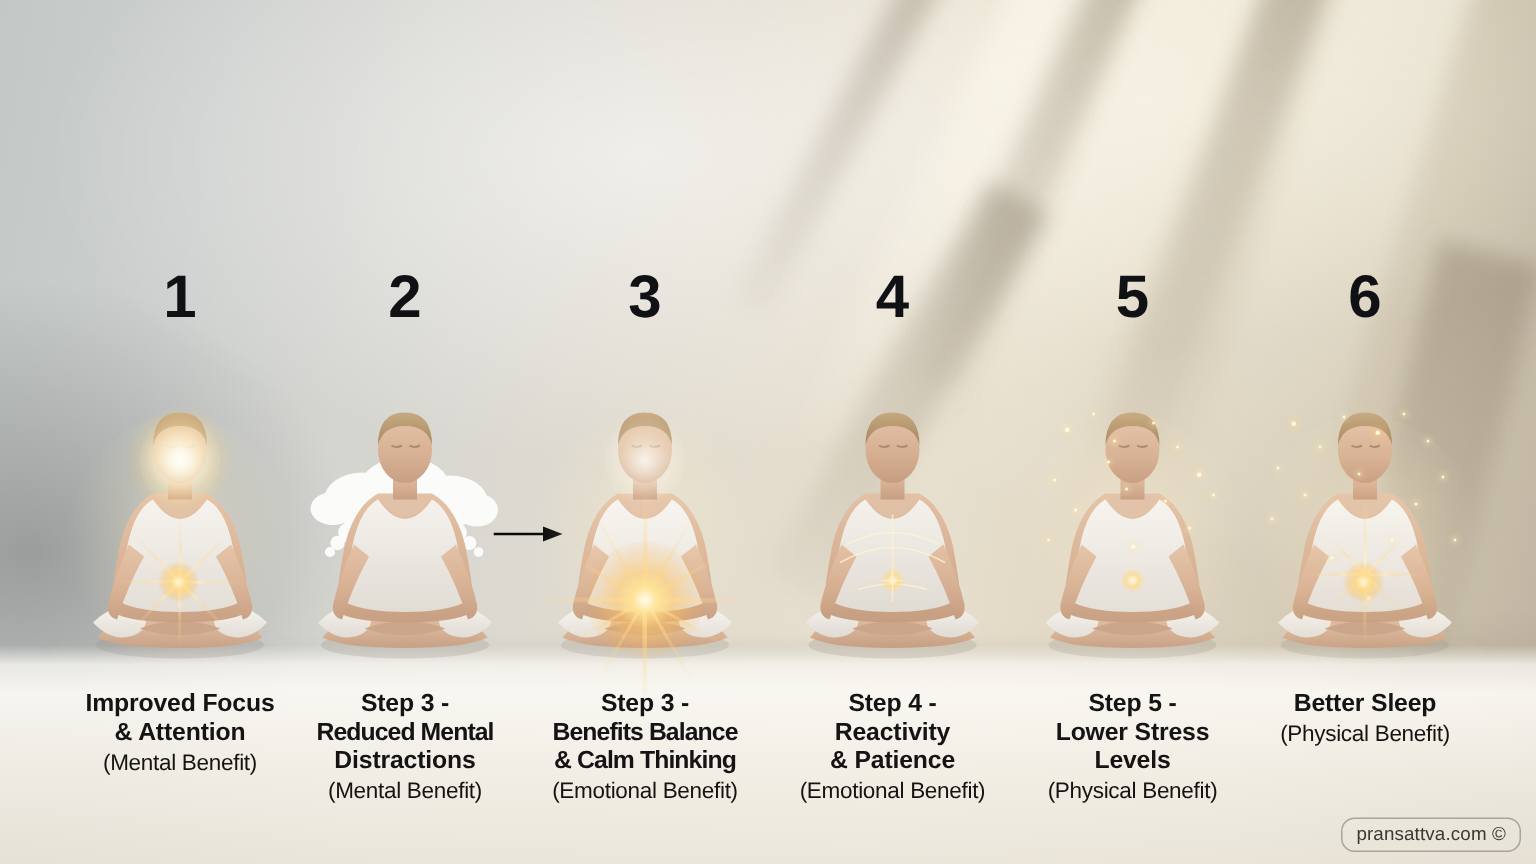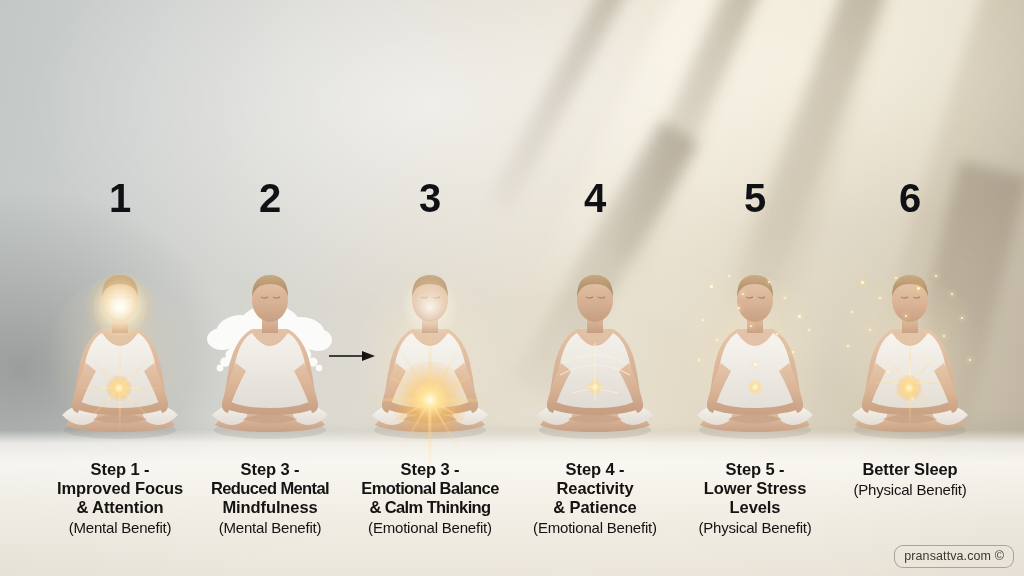--- a/index.html
+++ b/index.html
@@ -308,21 +308,20 @@
         <i style="width:44px;height:1.6px;transform:rotate(135deg)translate(0,-0.8px);"></i>
         <i style="width:44px;height:1.6px;transform:rotate(180deg)translate(0,-0.8px);"></i>
         <i style="width:44px;height:1.6px;transform:rotate(225deg)translate(0,-0.8px);"></i>
         <i style="width:44px;height:1.6px;transform:rotate(270deg)translate(0,-0.8px);"></i>
         <i style="width:44px;height:1.6px;transform:rotate(315deg)translate(0,-0.8px);"></i>
       </span>
       <span class="glow glow-chest-sm"></span>
     </div>
 
     <div class="caption">
-      <div class="cap-line">Step 1 -</div>
       <div class="cap-line">Improved Focus</div>
       <div class="cap-line">&amp; Attention</div>
       <div class="cap-note">(Mental Benefit)</div>
     </div>
   </div>
 
   <div class="col c1">
     <div class="step-number">2</div>
 
     <div class="figure">
@@ -377,21 +376,21 @@
         <path d="M67 44 h16 v22 h-16 z" fill="url(#skin2)"></path>
         <ellipse cx="75" cy="33" rx="18" ry="22" fill="url(#skin2)"></ellipse>
         <path d="M57 30 q0 -22 18 -22 t18 22 q-3 -13 -18 -13 t-18 13 z" fill="url(#hair2)"></path>
         <path d="M66 30 q3 2 7 0 M78 30 q3 2 7 0" stroke="#9b7a5e" stroke-width="1.4" fill="none" opacity="0.7"></path>
       </svg>
     </div>
 
     <div class="caption">
       <div class="cap-line">Step 3 -</div>
       <div class="cap-line wide">Reduced Mental</div>
-      <div class="cap-line">Mindfulness</div>
+      <div class="cap-line">Distractions</div>
       <div class="cap-note">(Mental Benefit)</div>
     </div>
   </div>
 
   <div class="col c2">
     <div class="step-number">3</div>
 
     <div class="figure">
       <span class="glow glow-aura"></span>
       <svg class="fig-svg" viewBox="0 0 150 180">
@@ -438,21 +437,21 @@
         <i style="width:66px;height:2.4px;transform:rotate(240deg)translate(0,-1.2px);"></i>
         <i style="width:74px;height:2.6px;transform:rotate(270deg)translate(0,-1.3px);"></i>
         <i style="width:62px;height:2.2px;transform:rotate(300deg)translate(0,-1.1px);"></i>
         <i style="width:58px;height:2.2px;transform:rotate(330deg)translate(0,-1.1px);"></i>
       </span>
       <span class="glow glow-chest-big"></span>
     </div>
 
     <div class="caption">
       <div class="cap-line">Step 3 -</div>
-      <div class="cap-line wide">Emotional Balance</div>
+      <div class="cap-line wide">Benefits Balance</div>
       <div class="cap-line wide">&amp; Calm Thinking</div>
       <div class="cap-note">(Emotional Benefit)</div>
     </div>
   </div>
 
   <div class="col c3">
     <div class="step-number">4</div>
 
     <div class="figure">
       <svg class="fig-svg" viewBox="0 0 150 180">

